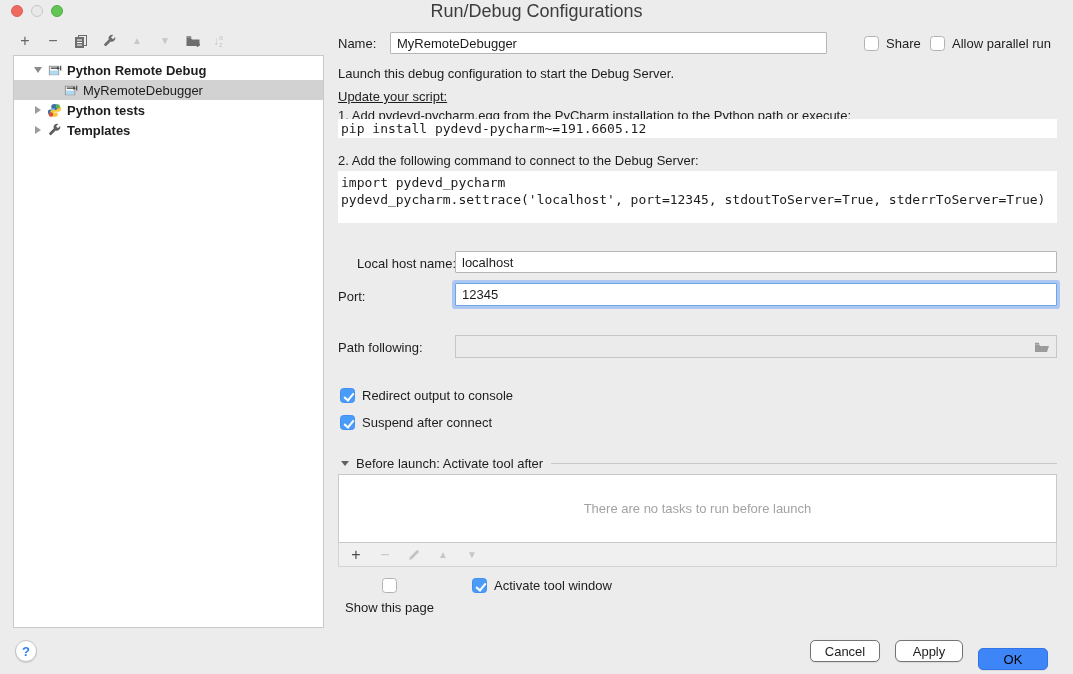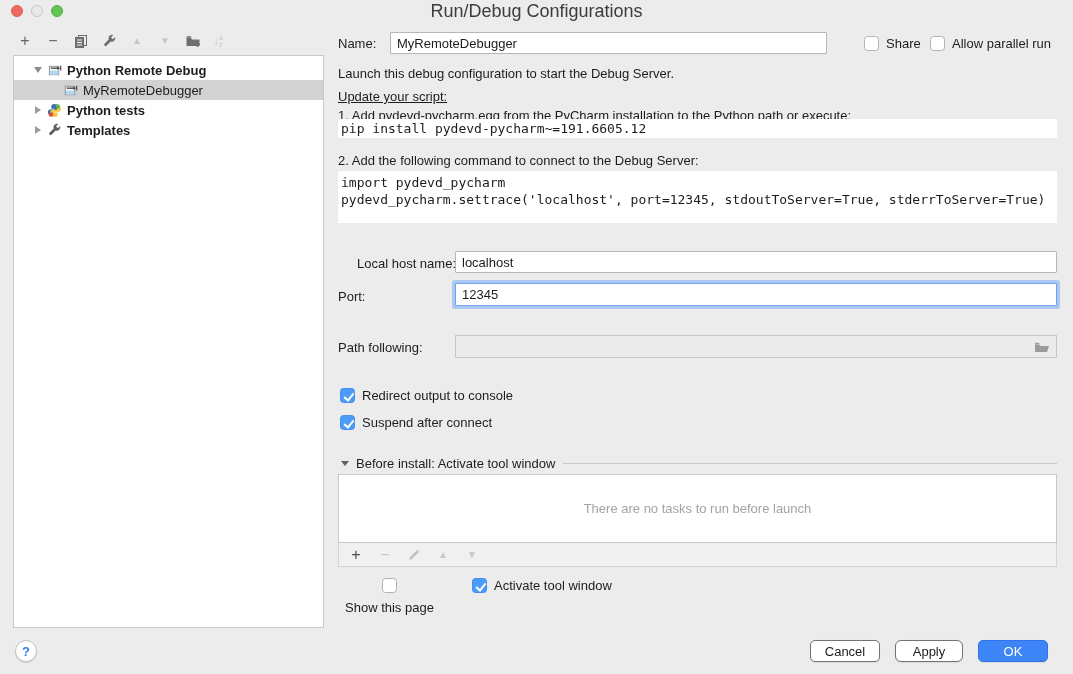--- a/index.html
+++ b/index.html
@@ -64,21 +64,21 @@
   .bl-box .empty{color:#a3a3a3;}
   .bl-toolbar{position:absolute;left:338px;top:543px;width:719px;height:24px;background:#f0f0f0;
      border:1px solid #d4d4d4;border-top:none;box-sizing:border-box;display:flex;align-items:center;gap:13px;padding-left:9px;}
   
   .helpbtn{position:absolute;left:15px;top:640px;width:22px;height:22px;border-radius:50%;background:#fff;
      border:1px solid #c4c4c4;box-sizing:border-box;display:flex;align-items:center;justify-content:center;
      color:#2f7df6;font-size:13px;font-weight:700;box-shadow:0 1px 1px rgba(0,0,0,.12);}
   .btn{position:absolute;top:640px;height:22px;border-radius:5px;background:#fff;border:1px solid #737373;
      box-sizing:border-box;font-size:13px;color:#1d1d1d;display:flex;align-items:center;justify-content:center;
      font-family:"Liberation Sans",sans-serif;box-shadow:0 0.5px 1px rgba(0,0,0,.08);}
-  .btn.primary{background:#3e86f7;border-color:#2f74e8;color:#ffffff;}
+  .btn.primary{background:#3e86f7;border-color:#2f74e8;color:#000000;margin-top:8px;}
 </style>
 </head>
 <body>
 
 <div id="window">
 
   <div class="titlebar">
     <div class="lights">
       <div class="light close"></div>
       <div class="light min"></div>
@@ -218,21 +218,21 @@
     <span class="cb checked"></span>
     <span class="lbl">Redirect output to console</span>
   </div>
   <div class="cbrow" style="left:340px;top:415px;">
     <span class="cb checked"></span>
     <span class="lbl">Suspend after connect</span>
   </div>
 
   <div class="bl-header">
     <span class="tri"></span>
-    <span class="lbl">Before install: Activate tool window</span>
+    <span class="lbl">Before launch: Activate tool after</span>
     <span class="rule"></span>
   </div>
   <div class="bl-box">
     <span class="empty">There are no tasks to run before launch</span>
   </div>
   <div class="bl-toolbar">
     <span class="tbicon" style="color:#4d4d4d;">+</span>
     <span class="tbicon disabled">−</span>
     <span class="tbicon disabled">
       <svg width="14" height="14" viewBox="0 0 14 14">

